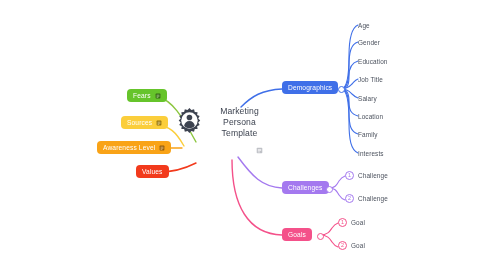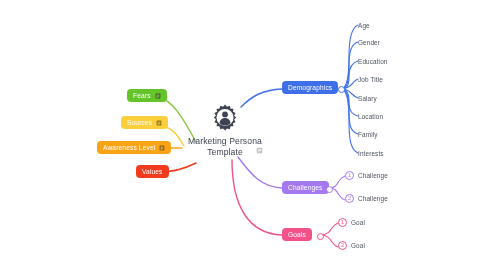--- a/index.html
+++ b/index.html
@@ -26,21 +26,21 @@
     pointer-events: none;
   }
 
   
   .root {
     position: absolute;
     left: 175px;
     top: 103px;
     width: 100px;
     display: flex;
-    flex-direction: column;
+    flex-direction: row;
     align-items: center;
   }
   .root-icon {
     width: 30px;
     height: 30px;
     display: block;
   }
   .root-label {
     margin-top: 3px;
     font-size: 8.6px;

